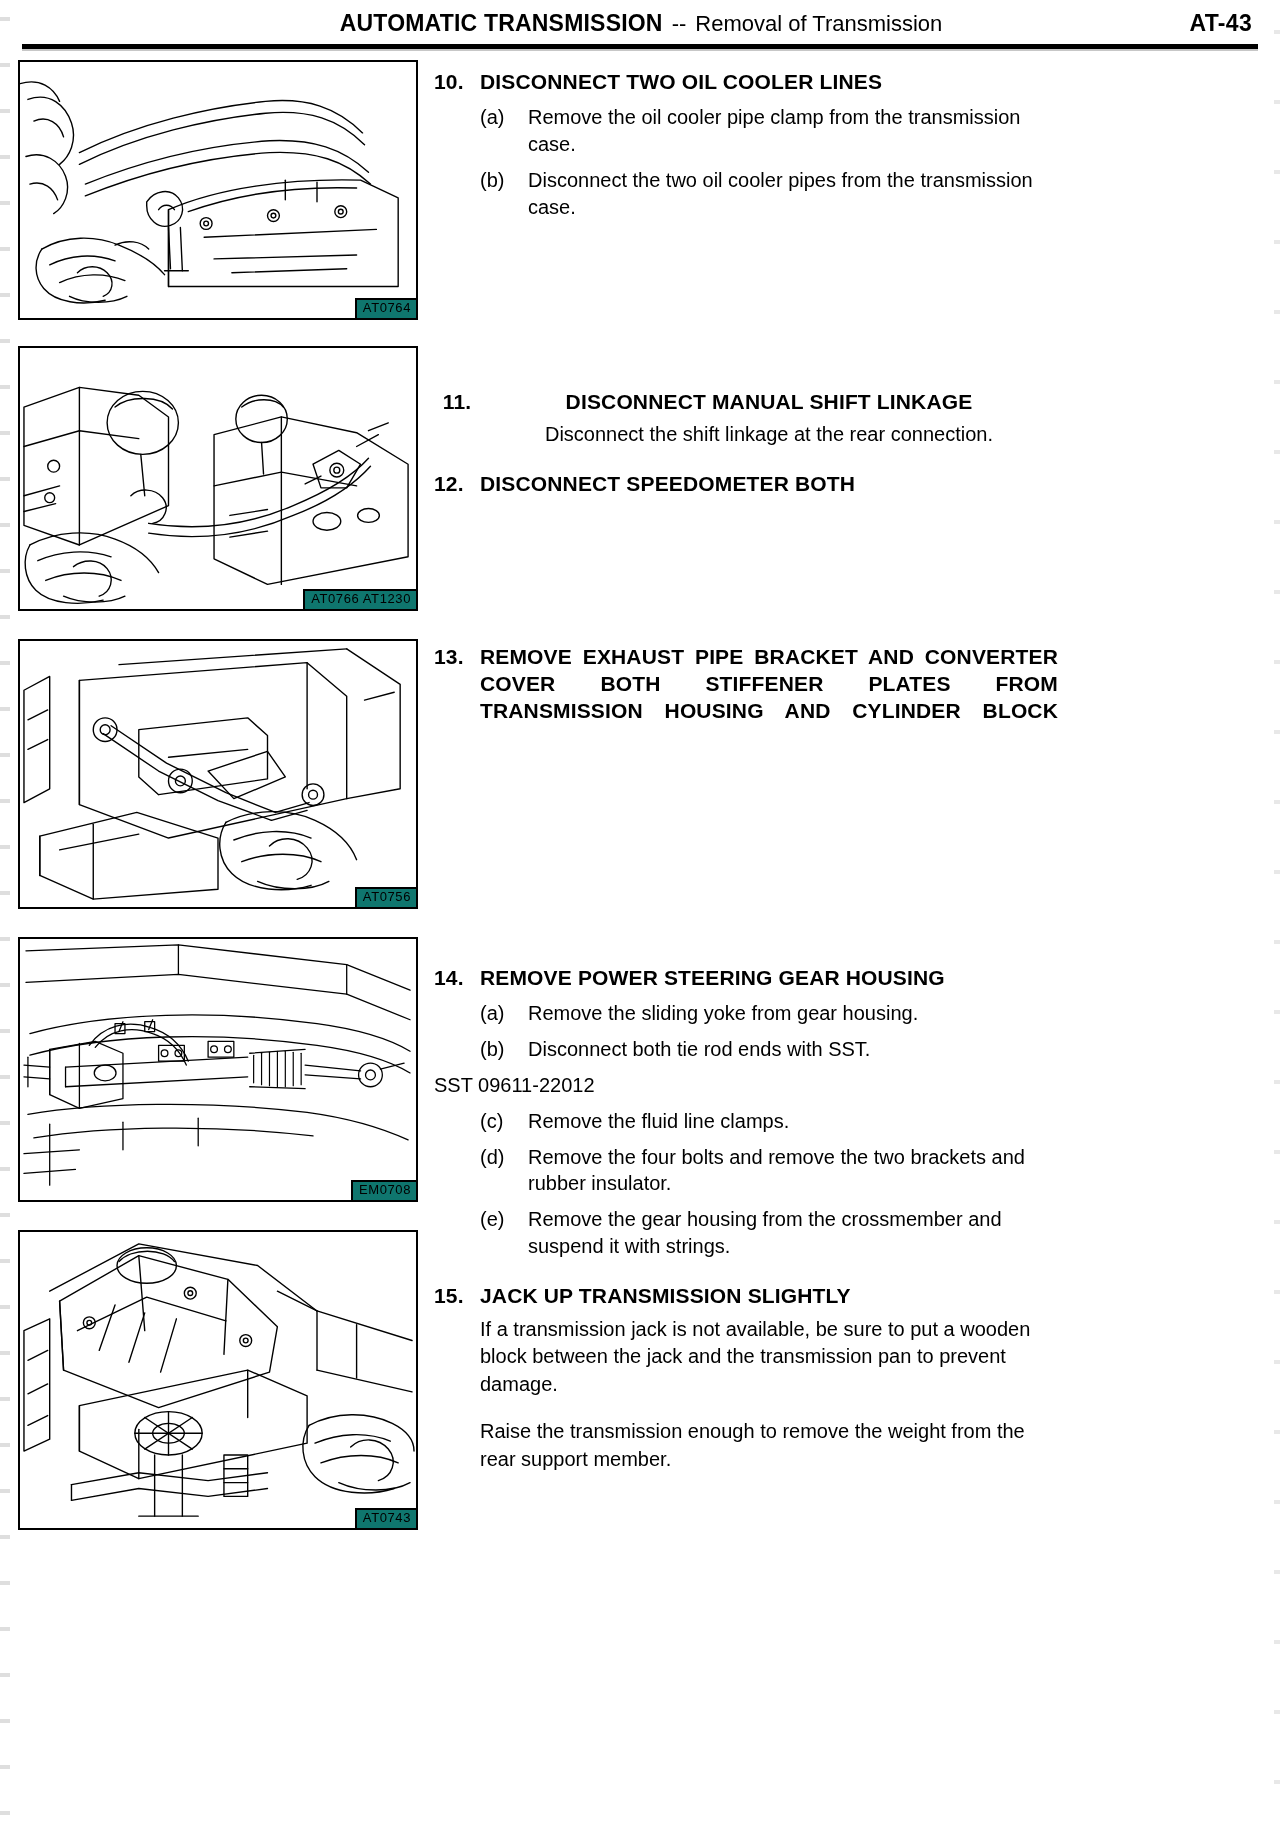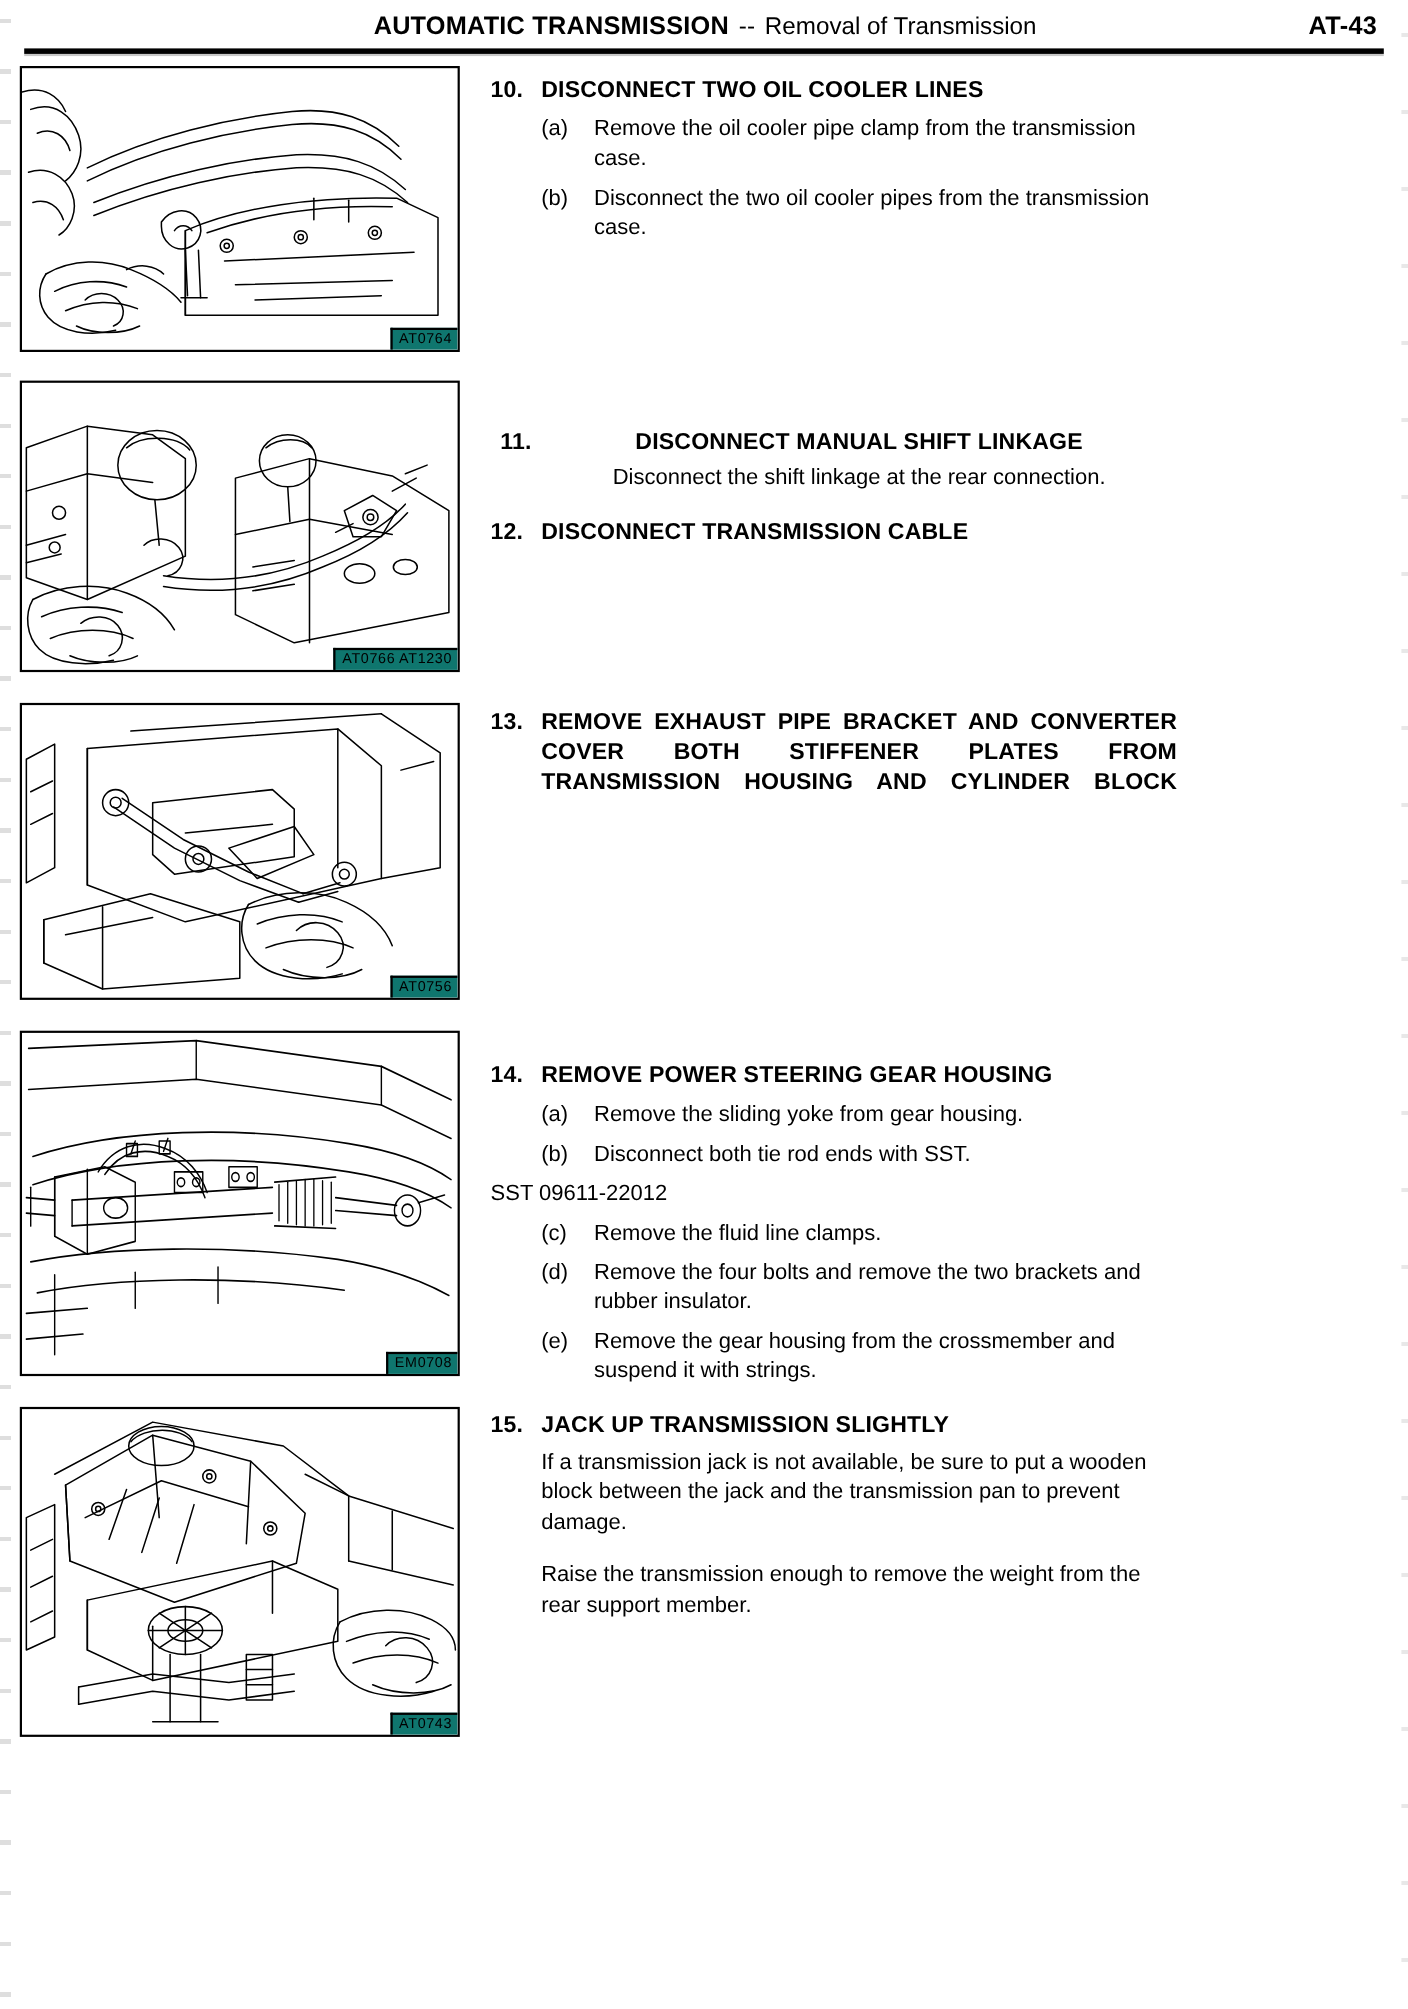--- a/index.html
+++ b/index.html
@@ -98,21 +98,21 @@
 
   
   .fig-col {
     position: absolute;
     left: 18px;
     top: 60px;
     width: 400px;
   }
   .text-col {
     position: absolute;
-    left: 446px;
+    left: 434px;
     top: 60px;
     width: 624px;
   }
 
   
   .figure {
     position: relative;
     border: 2px solid #000;
     background: #fff;
     overflow: hidden;
@@ -355,21 +355,21 @@
         <path d="M8 110 L 28 100"></path>
 
         <path d="M100 24 L 330 8"></path>
         <path d="M330 8 L 384 44 L 384 150 L 330 160"></path>
         <path d="M348 60 L 378 52"></path>
       </g>
     </svg>
     <div class="fig-caption">AT0756</div>
   </div>
 
-  <div class="figure" style="width:400px;height:314px;margin-top:28px;">
+  <div class="figure" style="width:400px;height:265px;margin-top:28px;">
     <svg viewBox="0 0 400 265" preserveAspectRatio="none">
       <g fill="none" stroke="#000" stroke-width="1.3" stroke-linecap="round" stroke-linejoin="round">
 
         <path d="M6 12 L 160 6 L 330 26 L 394 52"></path>
         <path d="M6 44 L 160 36 L 330 56 L 394 82"></path>
         <path d="M160 6 L 160 36"></path>
         <path d="M330 26 L 330 56"></path>
 
         <path d="M10 96 C 90 74, 200 72, 300 86 C 344 92, 374 102, 394 114"></path>
         <path d="M10 118 C 90 96, 200 94, 300 108 C 344 114, 374 124, 394 136"></path>
@@ -524,21 +524,21 @@
     <div class="step-head">
       <span class="step-num">11.</span>
       <span class="step-title">DISCONNECT MANUAL SHIFT LINKAGE</span>
     </div>
     <div class="step-body">Disconnect the shift linkage at the rear connection.</div>
   </div>
 
   <div class="step" style="margin-top:22px;">
     <div class="step-head">
       <span class="step-num">12.</span>
-      <span class="step-title">DISCONNECT TRANSMISSION CABLE</span>
+      <span class="step-title">DISCONNECT SPEEDOMETER BOTH</span>
     </div>
   </div>
 
   <div class="step" style="margin-top:146px;">
     <div class="step-head">
       <span class="step-num">13.</span>
       <span class="step-title justify">REMOVE EXHAUST PIPE BRACKET AND CONVERTER COVER BOTH STIFFENER PLATES FROM TRANSMISSION HOUSING AND CYLINDER BLOCK</span>
     </div>
   </div>
 

